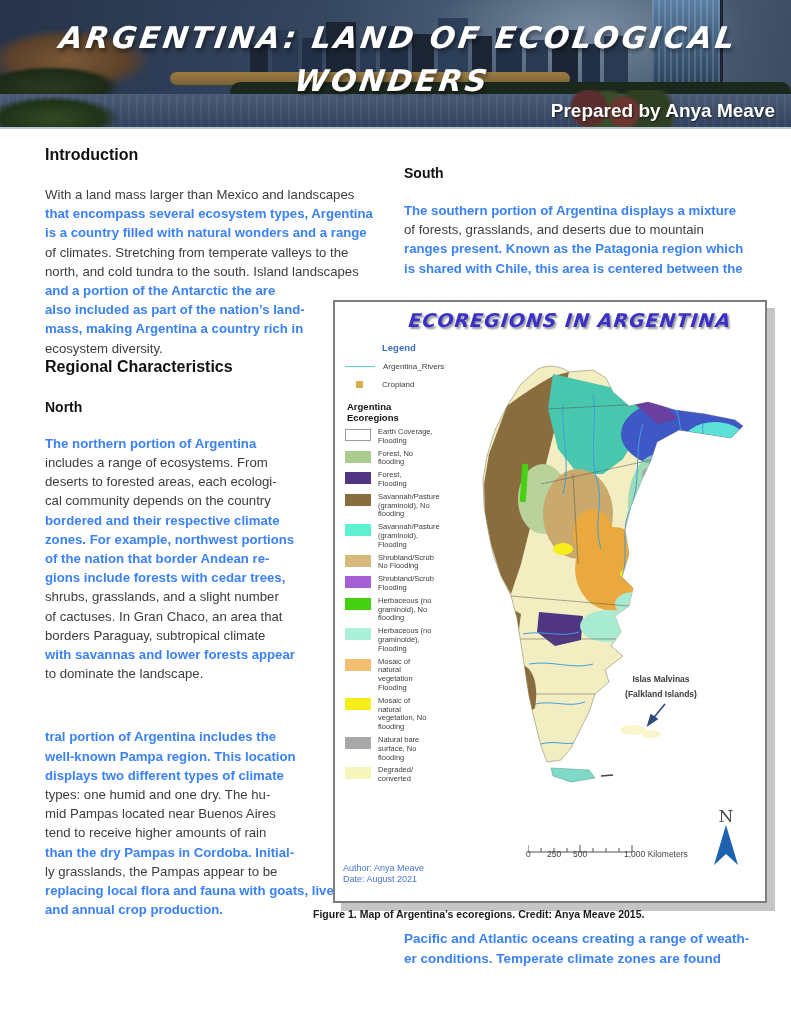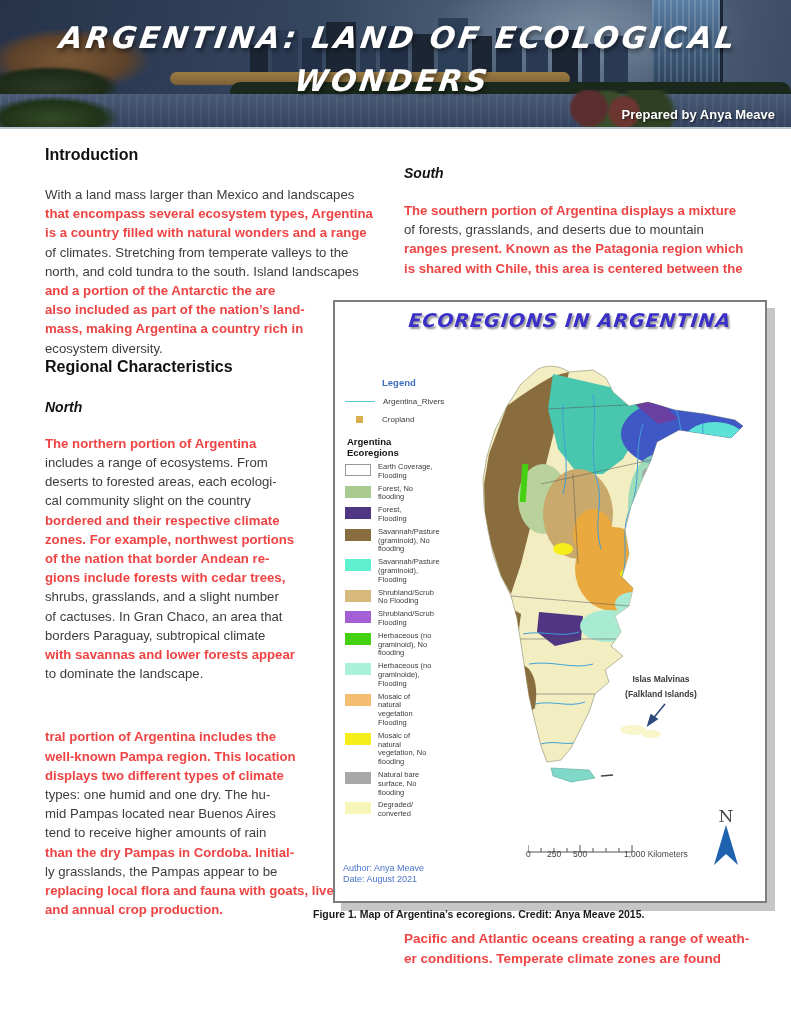--- a/index.html
+++ b/index.html
@@ -32,51 +32,51 @@
         background:radial-gradient(closest-side,#324a26,#1f3318 75%,transparent);}
   .plant-right{position:absolute;left:540px;top:90px;width:140px;height:40px;
         background:radial-gradient(circle at 35% 45%,#5a2e2e 0 18%,transparent 22%),
                    radial-gradient(circle at 60% 55%,#6b3530 0 16%,transparent 20%),
                    radial-gradient(circle at 48% 65%,#3a4d2a 0 30%,transparent 36%),
                    radial-gradient(circle at 75% 60%,#2e3f23 0 24%,transparent 30%);}
   .hero-title{position:absolute;top:16px;left:0;right:0;text-align:center;color:#fff;
         font-family:"DejaVu Sans",sans-serif;font-style:italic;font-weight:800;
         font-size:30px;line-height:43px;letter-spacing:3px;transform:skewX(-8deg);
         text-shadow:2px 3px 4px rgba(0,0,0,.45);}
-  .prepared{position:absolute;right:16px;bottom:5px;color:#fff;font-weight:700;font-size:13px;
+  .prepared{position:absolute;right:16px;bottom:5px;color:#fff;font-weight:700;font-size:19px;
         text-shadow:1px 1px 2px rgba(0,0,0,.6);}
 
   
   .lcol{position:absolute;left:45px;top:146px;width:360px;}
   .rcol-top{position:absolute;left:404px;top:165px;width:370px;}
   h2.section{margin:0;font-size:16px;font-weight:700;color:#111;}
-  .sub{margin:0;font-size:14px;font-weight:700;font-style:italic;color:#111;}
+  .sub{margin:0;font-size:14px;font-weight:700;color:#111;}
   .para{margin:0;}
   .para .ln{font-size:13.2px;line-height:19.2px;color:#3d3d3d;white-space:nowrap;}
-  .para .ln.b{font-weight:700;color:#ef4444;}
+  .para .ln.b{font-weight:700;color:#3b82f6;}
   .m-intro{margin-top:21px;}
   .m-regional{margin-top:17px;}
   .m-north-sub{margin-top:23px;}
   .m-north{margin-top:19px;}
   .m-central-sub{margin-top:12px;text-align:right;}
   .m-central{margin-top:16px;}
   .m-south{margin-top:20px;}
 
   .caption{position:absolute;left:313px;top:908px;font-size:10.5px;font-weight:700;color:#1a1a1a;}
   .closing{position:absolute;left:404px;top:929px;width:370px;}
   .closing .ln{font-size:13.5px;line-height:19.5px;font-weight:700;color:#0d0d0d;white-space:nowrap;}
 
   
   .figure{position:absolute;left:333px;top:300px;width:430px;height:599px;background:#fff;
         border:2px solid #7d7d7d;box-shadow:8px 8px 0 #c6c6c6;}
   .map-title{position:absolute;top:7px;left:48px;right:8px;text-align:center;
         font-family:"DejaVu Sans",sans-serif;font-style:italic;font-weight:800;
         font-size:19px;letter-spacing:1px;transform:skewX(-6deg);
         color:var(--map-title-blue,#3a30c8);text-shadow:2px 2px 2px #9a9a9a;}
-  .legend-block{position:absolute;left:10px;top:40px;width:104px;margin-top:35px;}
+  .legend-block{position:absolute;left:10px;top:40px;width:104px;}
   .legend-title{margin-left:37px;font-size:9.5px;font-weight:700;color:var(--legend-blue,#3f6fbf);}
   .lg-row{display:flex;align-items:center;margin-top:9px;font-size:8px;color:#3b3b3b;}
   .lg-line{width:30px;flex:none;border-top:1.6px solid var(--river-cyan,#55c8dd);margin-right:8px;}
   .lg-sq{width:7px;height:7px;flex:none;background:var(--cropland,#d9b14c);margin-left:11px;margin-right:19px;}
   .eco-head{margin:12px 0 5px 2px;font-size:9.5px;font-weight:700;color:#141414;white-space:pre-line;line-height:11px;}
   .eco-list{display:flex;flex-direction:column;gap:4px;}
   .eco-item{display:flex;gap:7px;}
   .eco-sw{width:26px;height:12px;flex:none;margin-top:1px;}
   .eco-sw.bordered{border:1px solid #9a9a9a;width:24px;height:10px;}
   .eco-label{font-size:7.5px;line-height:8.8px;color:#3b3b3b;white-space:pre-line;width:68px;}
@@ -135,21 +135,21 @@
       <div class="ln b">also included as part of the nation’s land-</div>
       <div class="ln b">mass, making Argentina a country rich in</div>
       <div class="ln">ecosystem diversity.</div>
     </div>
   <h2 class="section m-regional">Regional Characteristics</h2>
   <div class="sub m-north-sub">North</div>
   <div class="para m-north">
       <div class="ln b">The northern portion of Argentina</div>
       <div class="ln">includes a range of ecosystems. From</div>
       <div class="ln">deserts to forested areas, each ecologi-</div>
-      <div class="ln">cal community slight on the country</div>
+      <div class="ln">cal community depends on the country</div>
       <div class="ln b">bordered and their respective climate</div>
       <div class="ln b">zones. For example, northwest portions</div>
       <div class="ln b">of the nation that border Andean re-</div>
       <div class="ln b">gions include forests with cedar trees,</div>
       <div class="ln">shrubs, grasslands, and a slight number</div>
       <div class="ln">of cactuses. In Gran Chaco, an area that</div>
       <div class="ln">borders Paraguay, subtropical climate</div>
       <div class="ln b">with savannas and lower forests appear</div>
       <div class="ln">to dominate the landscape.</div>
     </div>

